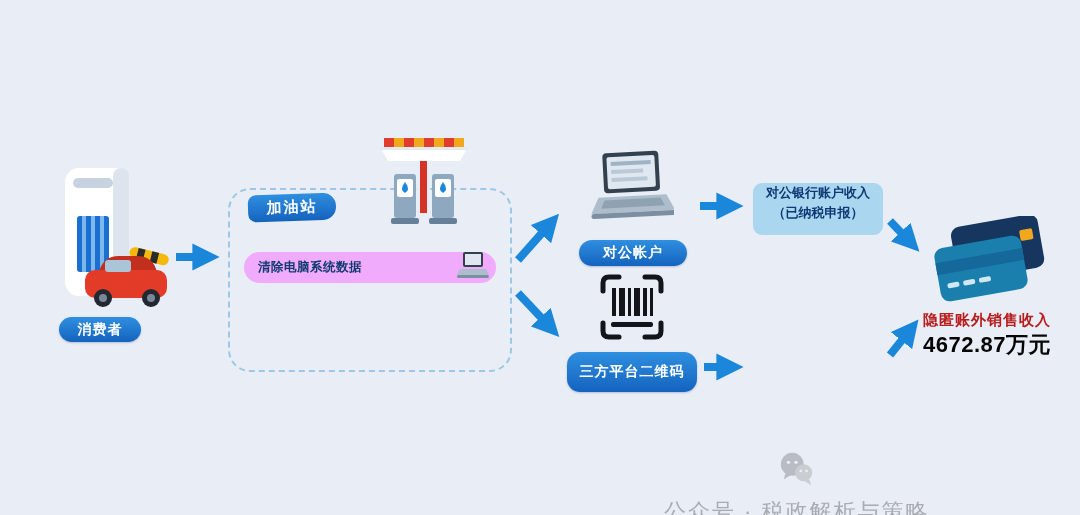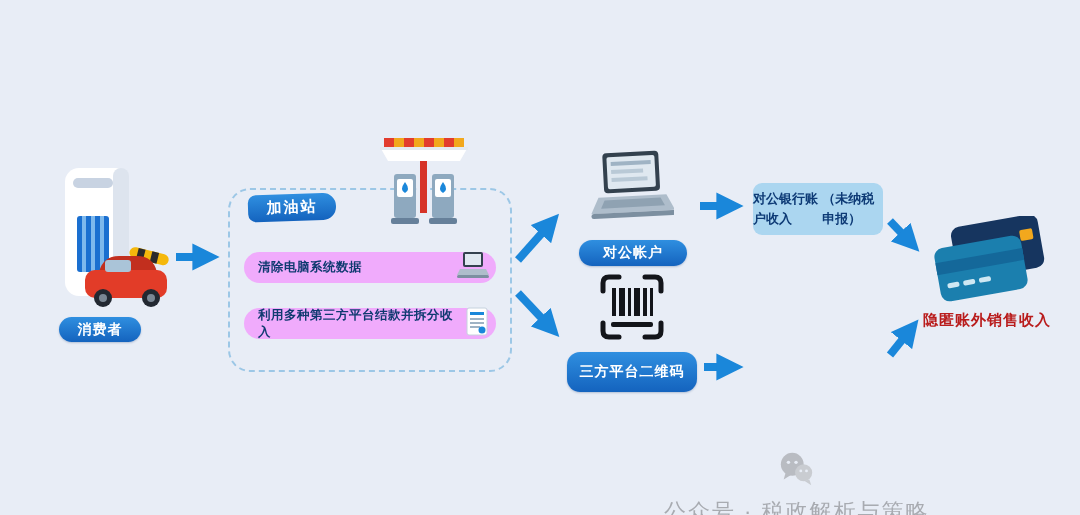--- a/index.html
+++ b/index.html
@@ -39,21 +39,21 @@
     display:flex; align-items:center;
     padding:0 36px 0 14px;
     color:#0f3a70; font-weight:bold; font-size:12.5px; letter-spacing:.5px;
   }
   .step .step-icon { position:absolute; right:6px; top:-2px; }
 
   
   .result-box {
     position:absolute; width:130px; height:52px;
     background:#abd6f0; border-radius:9px;
-    display:flex; align-items:center; justify-content:flex-start;
+    display:flex; flex-direction:column; align-items:center; justify-content:flex-start;
     color:#0d3a75; font-weight:bold; font-size:13px; line-height:1.55;
   }
 
   .final-title {
     position:absolute; left:898px; top:311px; width:178px;
     text-align:center; color:#b91c1c; font-weight:bold; font-size:15px; letter-spacing:1px;
   }
   .final-amount {
     position:absolute; left:898px; top:330px; width:178px;
     text-align:center; color:#050505; font-weight:bold; font-size:22px; letter-spacing:.5px;
@@ -135,48 +135,37 @@
   <div class="step" style="top:252px">
     <span>清除电脑系统数据</span>
     <svg class="step-icon" width="34" height="30" viewBox="0 0 34 30">
       <rect x="7" y="2" width="20" height="15" rx="2" fill="#33414e"></rect>
       <rect x="9" y="4" width="16" height="11" fill="#dfe8f0"></rect>
       <polygon points="4,19 30,19 33,25 1,25" fill="#aebdcb"></polygon>
       <rect x="1" y="25" width="32" height="3" rx="1.5" fill="#7c8fa0"></rect>
     </svg>
   </div>
 
-  <div class="step" style="top:308px">
-    <span>利用多种第三方平台结款并拆分收入</span>
-    <svg class="step-icon" width="26" height="32" viewBox="0 0 26 32">
-      <rect x="3" y="2" width="20" height="27" rx="2" fill="#ffffff" stroke="#c6d2de"></rect>
-      <rect x="6" y="6" width="14" height="3" fill="#1a87da"></rect>
-      <rect x="6" y="12" width="14" height="2" fill="#9fb3c4"></rect>
-      <rect x="6" y="16" width="14" height="2" fill="#9fb3c4"></rect>
-      <rect x="6" y="20" width="10" height="2" fill="#9fb3c4"></rect>
-      <circle cx="18" cy="24" r="3.5" fill="#1a87da"></circle>
-    </svg>
-  </div>
 
   <svg class="abs" style="left:590px;top:146px" width="84" height="84" viewBox="0 0 84 84">
     <g transform="rotate(-3 42 42)">
       <rect x="14" y="6" width="56" height="40" rx="4" fill="#33414e"></rect>
       <rect x="18" y="10" width="48" height="32" rx="2" fill="#dfe8f0"></rect>
       <rect x="22" y="15" width="40" height="4" fill="#9fb3c4"></rect>
       <rect x="22" y="23" width="32" height="4" fill="#b9c9d6"></rect>
       <rect x="22" y="31" width="36" height="4" fill="#b9c9d6"></rect>
       <polygon points="8,50 76,50 84,66 0,66" fill="#aebdcb"></polygon>
       <polygon points="14,53 70,53 74,61 10,61" fill="#8fa2b2"></polygon>
       <rect x="0" y="66" width="84" height="5" rx="2.5" fill="#7c8fa0"></rect>
     </g>
   </svg>
   <div class="pill-dark" style="left:579px;top:240px;width:108px;height:26px">对公帐户</div>
   <div class="result-box" style="left:753px;top:183px">
     <div>对公银行账户收入</div>
-    <div>（未纳税申报）</div>
+    <div>（已纳税申报）</div>
   </div>
 
   <svg class="abs" style="left:600px;top:274px" width="64" height="72" viewBox="0 0 64 72">
     <g fill="none" stroke="#13151a" stroke-width="5" stroke-linecap="round">
       <path d="M3,17 V9 Q3,3 9,3 H19"></path>
       <path d="M45,3 H55 Q61,3 61,9 V17"></path>
       <path d="M61,49 V57 Q61,63 55,63 H45"></path>
       <path d="M19,63 H9 Q3,63 3,57 V49"></path>
     </g>
     <g fill="#13151a">
@@ -196,20 +185,21 @@
       <rect x="28" y="6" width="88" height="54" rx="9" fill="#16355f"></rect>
       <rect x="96" y="20" width="13" height="11" rx="2" fill="#f2a81d"></rect>
       <rect x="8" y="24" width="88" height="54" rx="9" fill="#1b7fae"></rect>
       <rect x="8" y="38" width="88" height="12" fill="#14689a"></rect>
       <rect x="16" y="60" width="12" height="5" rx="2" fill="#cfe8f3"></rect>
       <rect x="32" y="60" width="12" height="5" rx="2" fill="#cfe8f3"></rect>
       <rect x="48" y="60" width="12" height="5" rx="2" fill="#cfe8f3"></rect>
     </g>
   </svg>
   <div class="final-title">隐匿账外销售收入</div>
+  <div class="final-amount">4672.87万元</div>
 
   <div class="watermark">
     <svg width="38" height="38" viewBox="0 0 40 40">
       <circle cx="15" cy="15" r="12" fill="#b9bcc2"></circle>
       <polygon points="8,24 6,31 14,26" fill="#b9bcc2"></polygon>
       <circle cx="11" cy="13" r="1.8" fill="#e8edf6"></circle>
       <circle cx="19" cy="13" r="1.8" fill="#e8edf6"></circle>
       <circle cx="27" cy="24" r="9" fill="#c9ccd1"></circle>
       <polygon points="33,31 35,37 28,32.5" fill="#c9ccd1"></polygon>
       <circle cx="24" cy="22" r="1.5" fill="#e8edf6"></circle>

